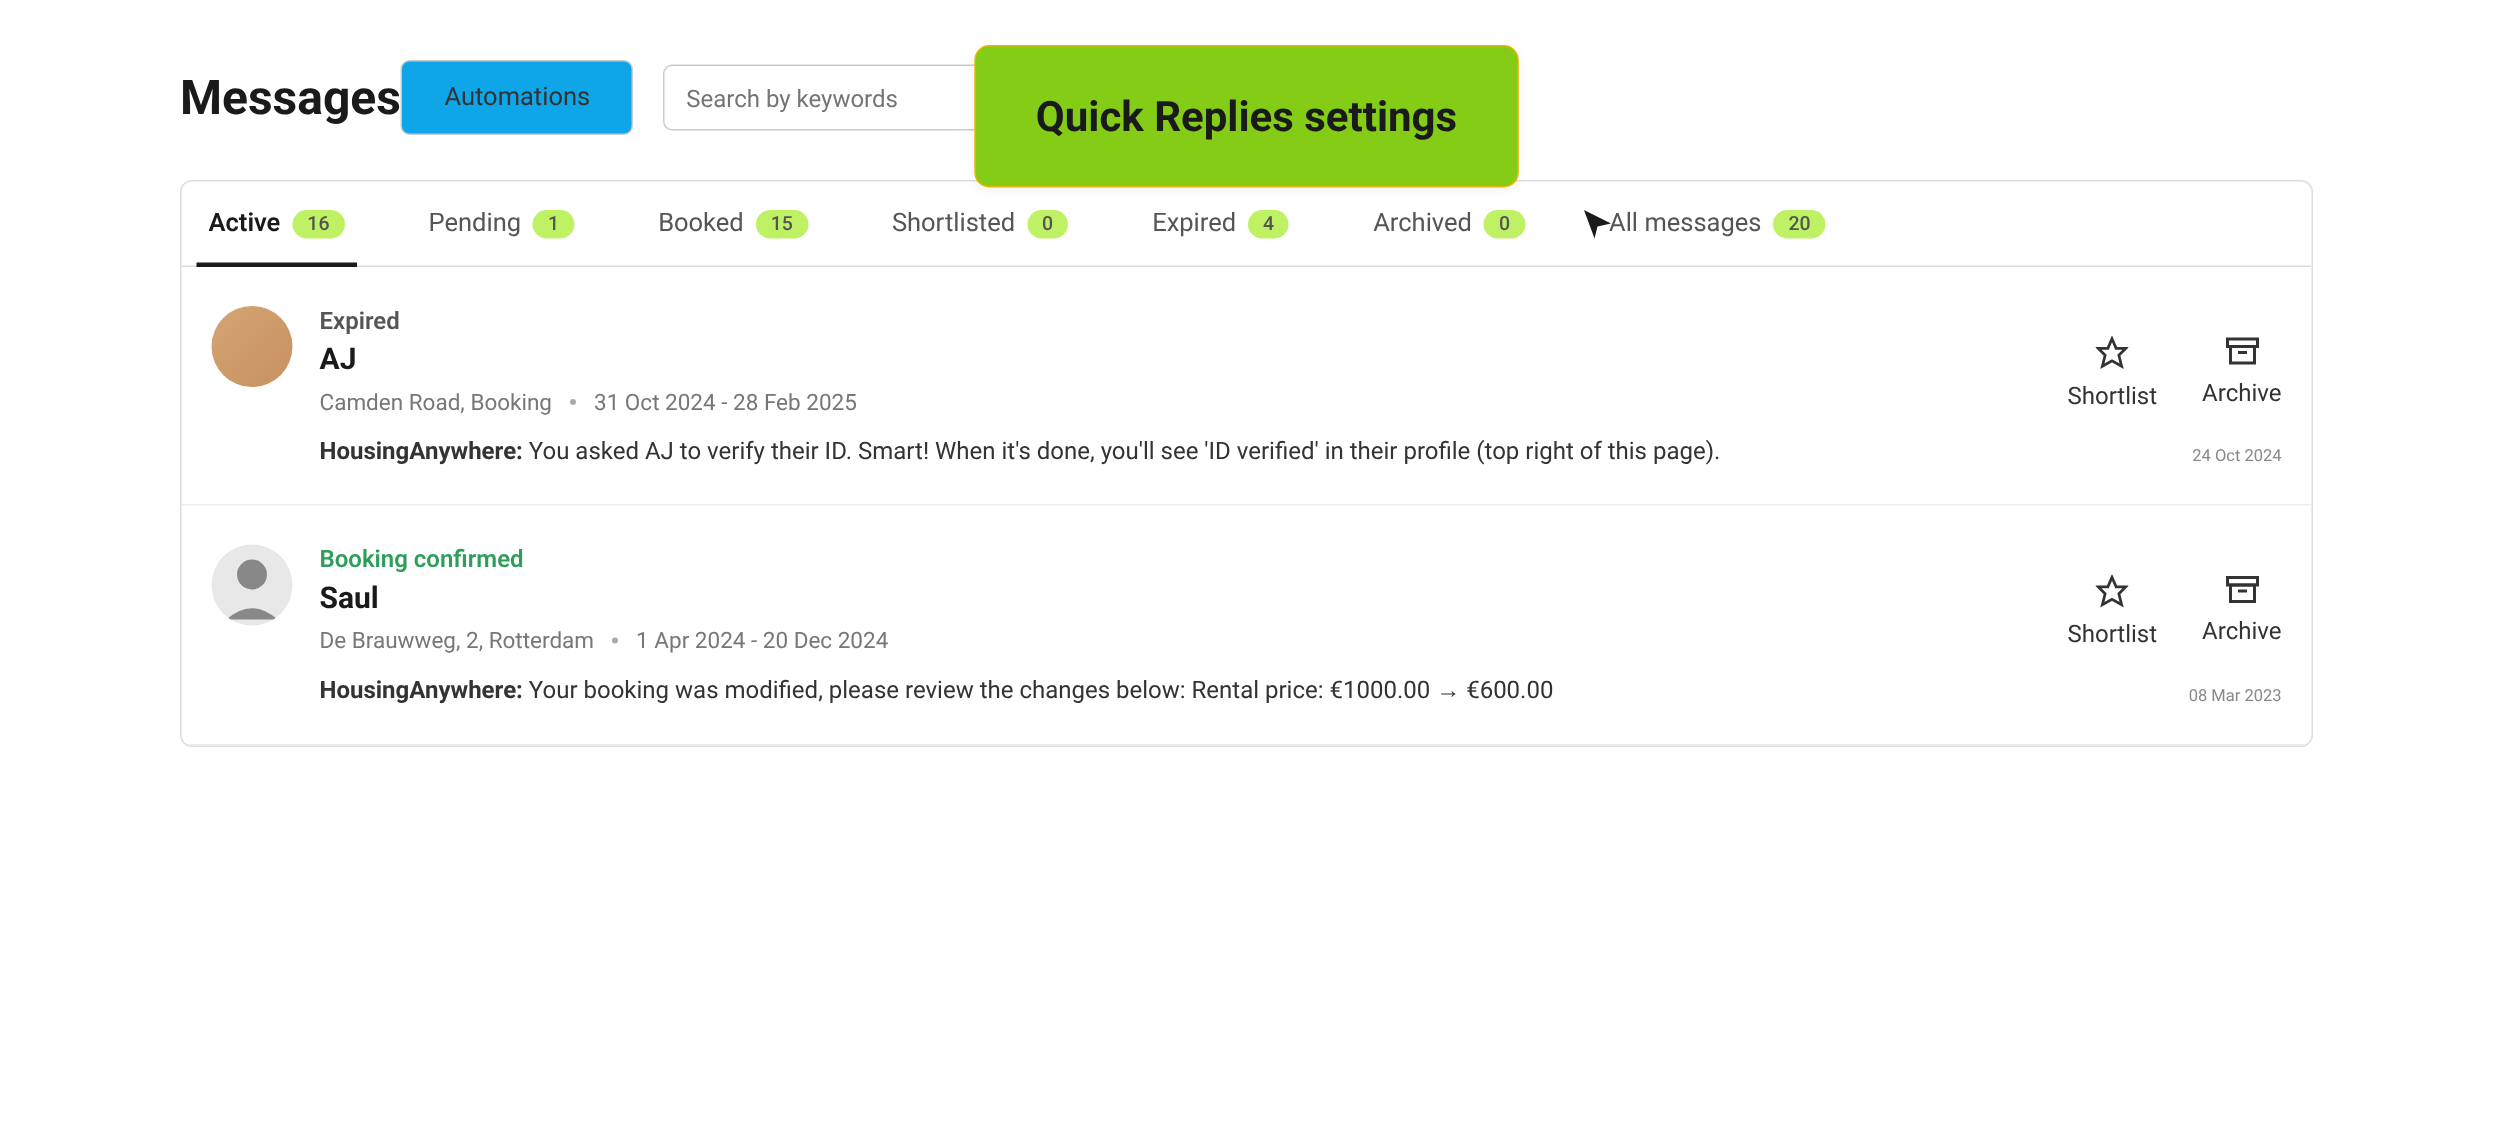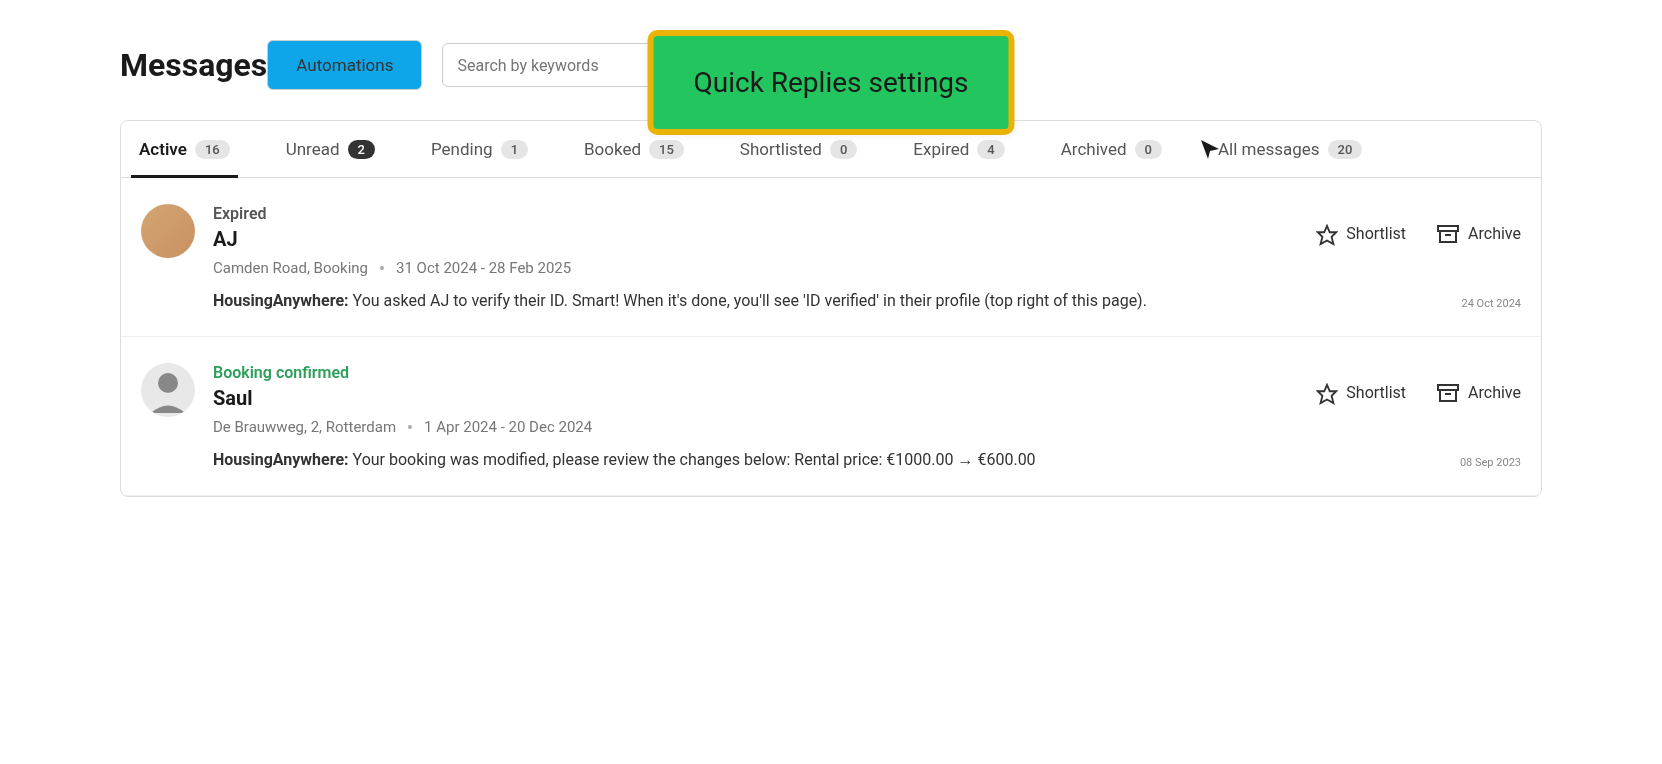--- a/index.html
+++ b/index.html
@@ -36,26 +36,26 @@
       background: #0ea5e9;
       font-size: 17px;
       color: #333;
       cursor: pointer;
     }
     .tooltip {
       position: absolute;
       left: 50%;
       transform: translateX(-50%);
       top: -10px;
-      background: #22c55e;
-      border: 6px solid #eab308;
+      background: #84cc16;
+      border: 1px solid #eab308;
       border-radius: 10px;
       padding: 30px 40px;
       font-size: 28px;
-      font-weight: 400;
+      font-weight: 700;
       color: #1a1a1a;
       box-shadow: 0 2px 8px rgba(0,0,0,0.05);
       z-index: 10;
     }
     .search-box {
       display: flex;
       align-items: center;
       border: 1px solid #ccc;
       border-radius: 6px;
       padding: 10px 14px;
@@ -108,21 +108,21 @@
     .tab.active::after {
       content: '';
       position: absolute;
       bottom: -1px;
       left: 0;
       right: 0;
       height: 3px;
       background: #1a1a1a;
     }
     .badge {
-      background: #e5e5e5;
+      background: #bef264;
       border-radius: 12px;
       padding: 2px 10px;
       font-size: 13px;
       color: #555;
       font-weight: 500;
     }
     .badge.dark {
       background: #333;
       color: #fff;
     }
@@ -197,25 +197,26 @@
       font-weight: 700;
     }
     .actions {
       display: flex;
       align-items: flex-start;
       gap: 30px;
       padding-top: 20px;
     }
     .action-btn {
       display: flex;
-      align-items: flex-start;
+      align-items: center;
       gap: 8px;
       color: #333;
       font-size: 16px;
       cursor: pointer;
+      flex-direction: column;
     }
     .star-icon {
       width: 22px;
       height: 22px;
     }
     .archive-icon {
       width: 24px;
       height: 20px;
     }
     .timestamp {
@@ -242,24 +243,20 @@
       <span class="clear-icon">✕</span>
     </div>
   </div>
 </div>
 
 <div class="tabs-container">
   <div class="tabs">
     <div class="tab active">
       <span>Active</span>
       <span class="badge">16</span>
-    </div>
-    <div class="tab">
-      <span>Unread</span>
-      <span class="badge dark">2</span>
     </div>
     <div class="tab">
       <span>Pending</span>
       <span class="badge">1</span>
     </div>
     <div class="tab">
       <span>Booked</span>
       <span class="badge">15</span>
     </div>
     <div class="tab">
@@ -346,15 +343,15 @@
       </div>
       <div class="action-btn">
         <svg class="archive-icon" viewBox="0 0 24 20" fill="none" stroke="#333" stroke-width="2">
             <rect x="2" y="2" width="20" height="5"></rect>
             <rect x="4" y="7" width="16" height="11"></rect>
             <line x1="9" y1="11" x2="15" y2="11"></line>
           </svg>
         <span>Archive</span>
       </div>
     </div>
-    <div class="timestamp">08 Sep 2023</div>
+    <div class="timestamp">08 Mar 2023</div>
   </div>
 </div>
 
 </body></html>

